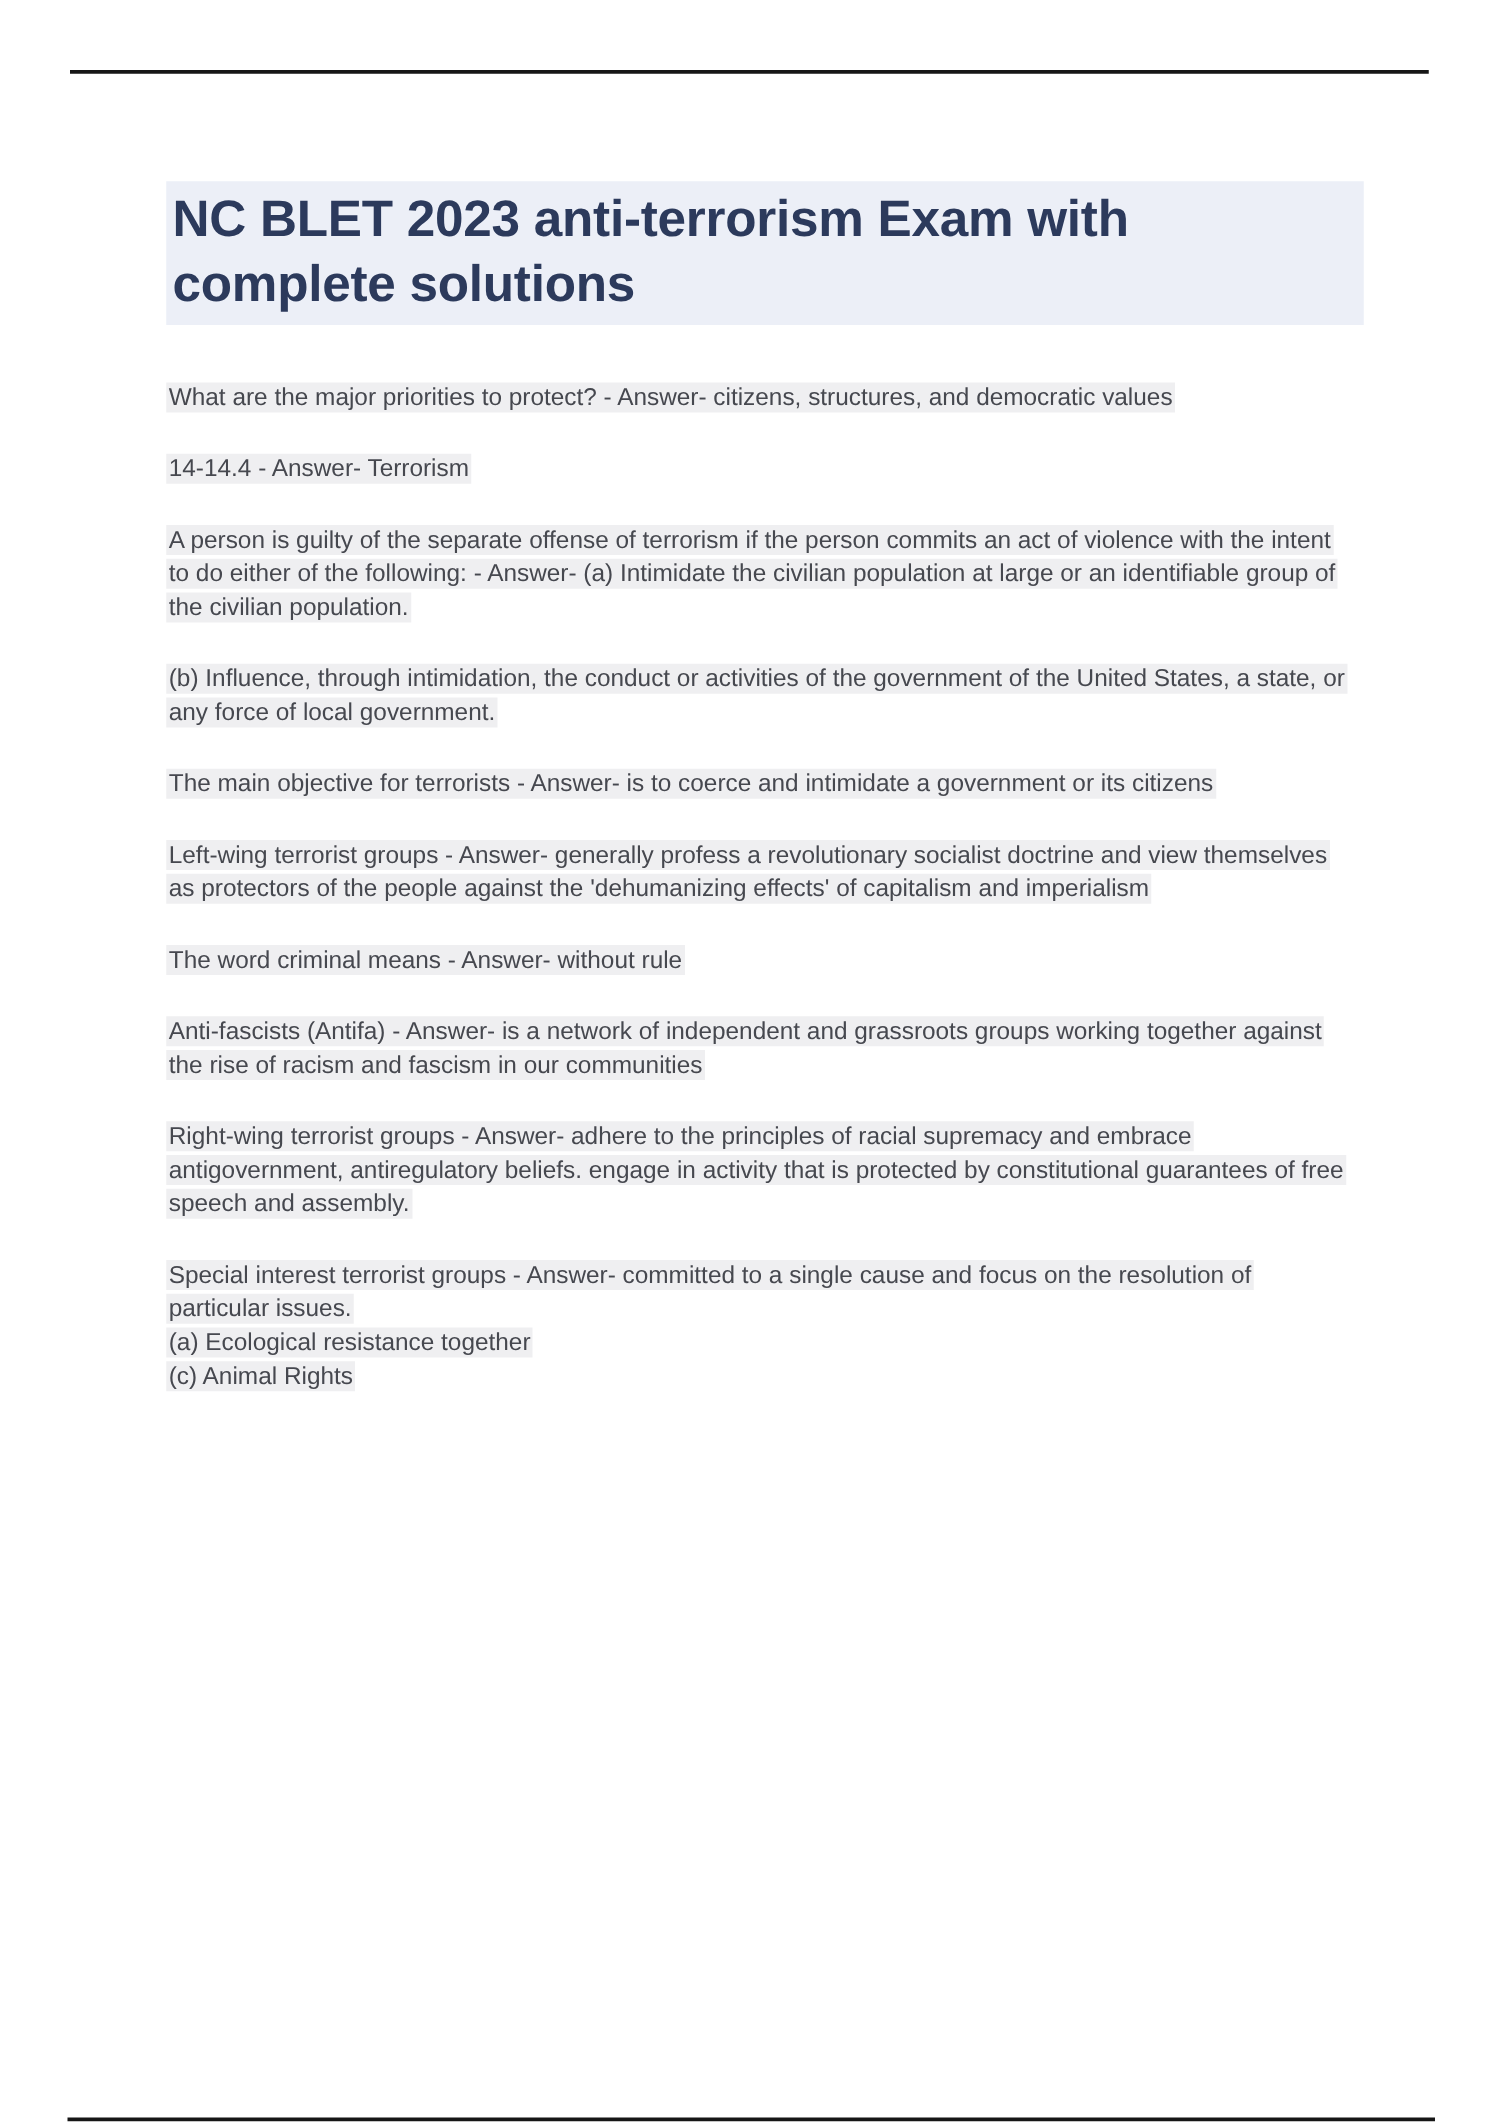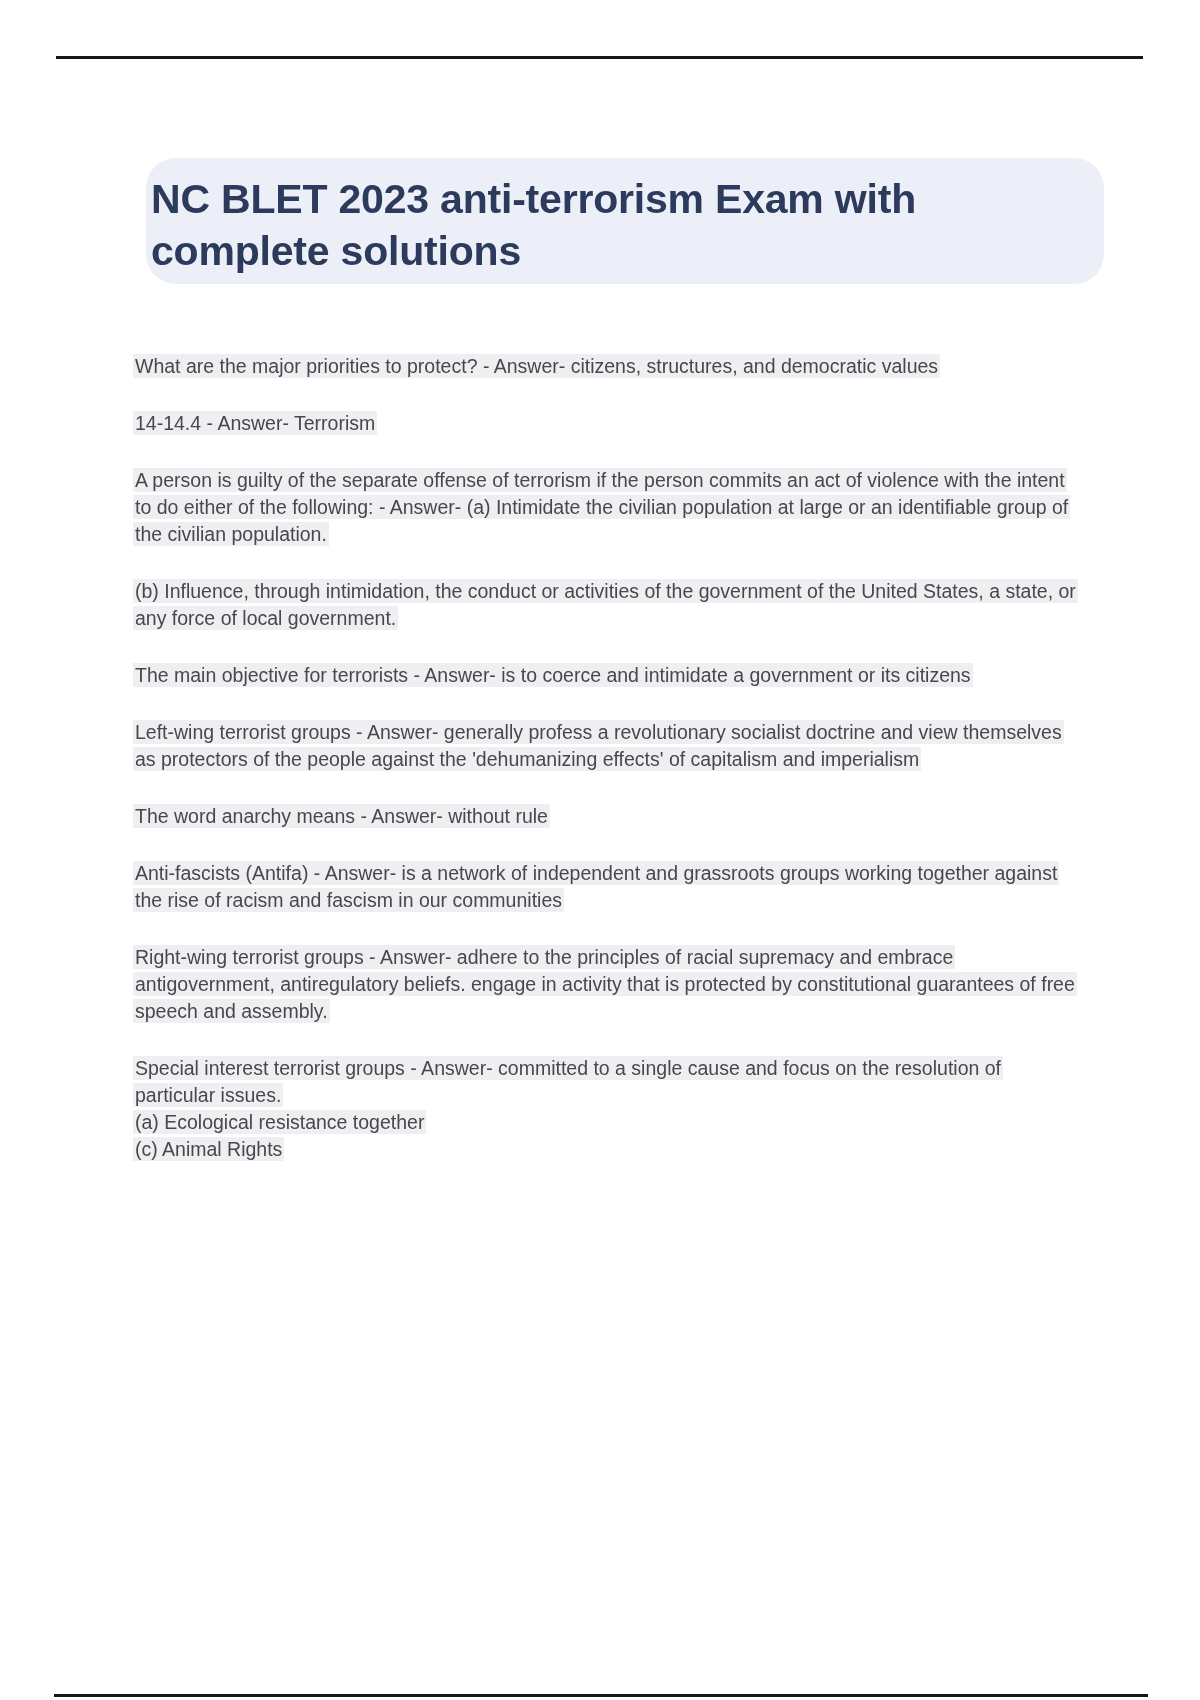--- a/index.html
+++ b/index.html
@@ -18,40 +18,38 @@
   }
   .rule.top    { left: 56px; top: 56px;   width: 1087px; }
   .rule.bottom { left: 54px; top: 1694px; width: 1094px; }
 
   .title-block {
     position: absolute;
     left: 133px;
     top: 145px;
     width: 958px;
     box-sizing: border-box;
-    margin: 13px;
-    padding: 15px 8px 7px 5px;
+    margin: 0;
+    padding: 4px 8px 7px 5px;
     background: #eceff7;
     color: #2c3a5c;
     font-size: 41px;
     font-weight: bold;
     line-height: 52px;
     letter-spacing: -0.2px;
-    border-radius: 30px;
   }
 
   .content {
     position: absolute;
     left: 133px;
     top: 305px;
     width: 952px;
     font-size: 19.5px;
     line-height: 27px;
     color: #46484f;
-    margin-top: 48px;
   }
   .content p { margin: 30px 0 0 0; }
   .content p:first-child { margin-top: 0; }
   .content p.item-line { margin-top: 0; }
 
   .hl {
     background: #efeff1;
     padding: 1px 2px;
     box-decoration-break: clone;
     -webkit-box-decoration-break: clone;
@@ -66,21 +64,21 @@
 
   <h1 class="title-block">NC BLET 2023 anti-terrorism Exam with complete solutions</h1>
 
   <div class="content">
     <p><span class="hl">What are the major priorities to protect? - Answer- citizens, structures, and democratic values</span></p>
     <p><span class="hl">14-14.4 - Answer- Terrorism</span></p>
     <p><span class="hl">A person is guilty of the separate offense of terrorism if the person commits an act of violence with the intent to do either of the following: - Answer- (a) Intimidate the civilian population at large or an identifiable group of the civilian population.</span></p>
     <p><span class="hl">(b) Influence, through intimidation, the conduct or activities of the government of the United States, a state, or any force of local government.</span></p>
     <p><span class="hl">The main objective for terrorists - Answer- is to coerce and intimidate a government or its citizens</span></p>
     <p><span class="hl">Left-wing terrorist groups - Answer- generally profess a revolutionary socialist doctrine and view themselves as protectors of the people against the 'dehumanizing effects' of capitalism and imperialism</span></p>
-    <p><span class="hl">The word anarchy means - Answer- without rule</span></p>
+    <p><span class="hl">The word criminal means - Answer- without rule</span></p>
     <p><span class="hl">Anti-fascists (Antifa) - Answer- is a network of independent and grassroots groups working together against the rise of racism and fascism in our communities</span></p>
     <p><span class="hl">Right-wing terrorist groups - Answer- adhere to the principles of racial supremacy and embrace antigovernment, antiregulatory beliefs. engage in activity that is protected by constitutional guarantees of free speech and assembly.</span></p>
     <p><span class="hl">Special interest terrorist groups - Answer- committed to a single cause and focus on the resolution of particular issues.</span></p>
     <p class="item-line"><span class="hl">(a) Ecological resistance together</span></p>
     <p class="item-line"><span class="hl">(c) Animal Rights</span></p>
   </div>
 
   <div class="rule bottom"></div>
 
 </div>

